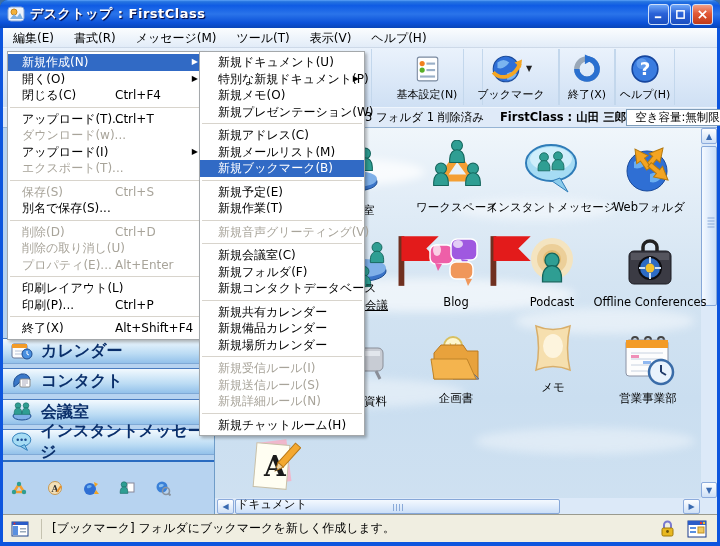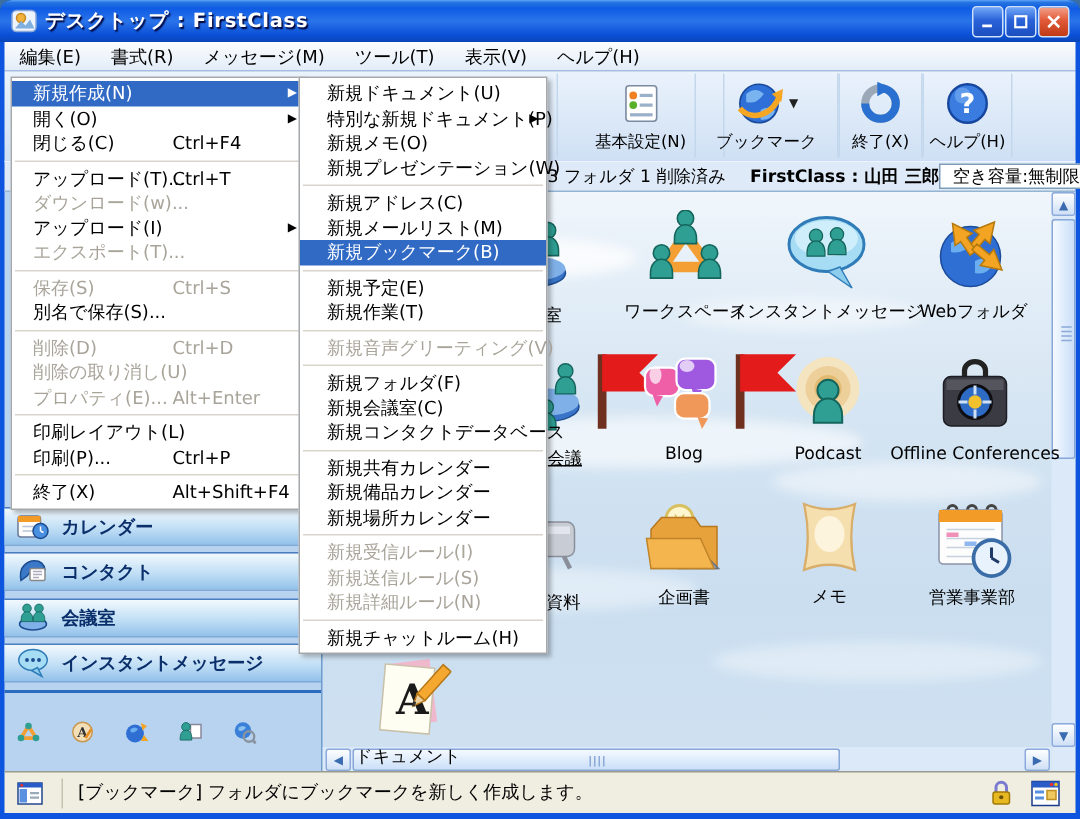--- a/index.html
+++ b/index.html
@@ -34,21 +34,21 @@
   #ss-folders{margin-left:362px;white-space:nowrap;}
   #ss-user{margin-left:16px;white-space:nowrap;font-weight:bold;}
   #ss-quota{margin-left:auto;margin-right:16px;background:#fff;border:1px solid #7f9db9;padding:0 8px;height:15px;line-height:15px;white-space:nowrap;}
   
   #content{position:absolute;left:3px;top:128px;width:714px;height:386px;}
   #sidebar{position:absolute;left:0;top:0;width:212px;height:386px;background:#b7d3f0;border-right:1px solid #6f9cc8;box-sizing:border-box;}
   .sb-bar{position:absolute;left:0;width:211px;height:26px;
     background:linear-gradient(180deg,#f2f9fe,#bcdcf4 60%,#93c1ea);border-top:1px solid #4a7cc0;border-bottom:1px solid #7fa9d6;
     display:flex;align-items:center;box-sizing:border-box;}
   .sb-ico{width:22px;height:20px;margin:0 8px 0 8px;}
-  .sb-lbl{font-size:12px;font-weight:bold;color:#0a2f6b;}
+  .sb-lbl{font-size:16px;font-weight:bold;color:#0a2f6b;}
   #sb-divider{position:absolute;left:0;top:332px;width:211px;height:2px;background:#2a6bc0;}
   #sb-mini{position:absolute;left:8px;top:352px;display:flex;gap:20px;}
   .mini-ico{width:16px;height:16px;}
   
   #desktop{position:absolute;left:212px;top:0;width:502px;height:386px;overflow:hidden;
     background:linear-gradient(180deg,#f0f6fb 0%,#e2edf7 18%,#d4e4f2 40%,#cadef0 70%,#cfe1f1 100%);}
   .cloud{position:absolute;background:rgba(255,255,255,.75);border-radius:50%;filter:blur(4px);}
   .dicon{position:absolute;width:104px;display:flex;flex-direction:column;align-items:center;}
   .dicon-img{width:58px;height:58px;position:relative;}
   .dicon-img svg{width:58px;height:58px;}
@@ -432,21 +432,21 @@
         <div class="dicon" style="left: 189px; top: 203px;">
           <div class="dicon-img"><svg viewBox="0 0 58 58">
               <circle cx="26" cy="15" r="9" fill="#fdf6cf" stroke="#d8c060" stroke-width="2"></circle>
               <path d="M23 12 q3 4 0 7 M29 12 q-3 4 0 7" stroke="#d8c060" fill="none"></path>
               <path d="M7 22 l7-8 h22 l4 6 h11 v28 h-44 z" fill="#e8a23c" stroke="#b87820"></path>
               <path d="M40 36 l12 12 h-26 z" fill="#9aa0ac" stroke="#6a7080"></path>
               <path d="M4 28 h36 l9 20 h-42 z" fill="#f4b44e" stroke="#c08428"></path>
             </svg></div>
           <div class="dicon-lbl">企画書</div>
         </div>
-        <div class="dicon" style="left: 286px; top: 202px;">
+        <div class="dicon" style="left: 286px; top: 192px;">
           <div class="dicon-img"><svg viewBox="0 0 58 58">
               <path d="M12 6 q17 7 34 0 q-5 22 0 44 q-17 -7 -34 0 q5 -22 0 -44 z" fill="#f6dfae" stroke="#d8ae6a" stroke-width="1.5"></path>
               <ellipse cx="29" cy="26" rx="10" ry="12" fill="#fdf4dd"></ellipse>
             </svg></div>
           <div class="dicon-lbl">メモ</div>
         </div>
         <div class="dicon" style="left: 381px; top: 203px;">
           <div class="dicon-img"><svg viewBox="0 0 58 58">
               <path d="M13 9 a3 3 0 0 1 6 0 M26 9 a3 3 0 0 1 6 0 M39 9 a3 3 0 0 1 6 0" fill="none" stroke="#444" stroke-width="2"></path>
               <rect x="7" y="9" width="42" height="36" rx="3" fill="#fdfdfd" stroke="#8a92a4"></rect>
@@ -540,22 +540,22 @@
       <div class="menu-sep"></div>
       <div class="menu-item"><span>新規アドレス(C)</span></div>
       <div class="menu-item"><span>新規メールリスト(M)</span></div>
       <div class="menu-item hl"><span>新規ブックマーク(B)</span></div>
       <div class="menu-sep"></div>
       <div class="menu-item"><span>新規予定(E)</span></div>
       <div class="menu-item"><span>新規作業(T)</span></div>
       <div class="menu-sep"></div>
       <div class="menu-item disabled"><span>新規音声グリーティング(V)</span></div>
       <div class="menu-sep"></div>
+      <div class="menu-item"><span>新規会議室(C)</span></div>
       <div class="menu-item"><span>新規フォルダ(F)</span></div>
-      <div class="menu-item"><span>新規会議室(C)</span></div>
       <div class="menu-item"><span>新規コンタクトデータベース</span></div>
       <div class="menu-sep"></div>
       <div class="menu-item"><span>新規共有カレンダー</span></div>
       <div class="menu-item"><span>新規備品カレンダー</span></div>
       <div class="menu-item"><span>新規場所カレンダー</span></div>
       <div class="menu-sep"></div>
       <div class="menu-item disabled"><span>新規受信ルール(I)</span></div>
       <div class="menu-item disabled"><span>新規送信ルール(S)</span></div>
       <div class="menu-item disabled"><span>新規詳細ルール(N)</span></div>
       <div class="menu-sep"></div>

